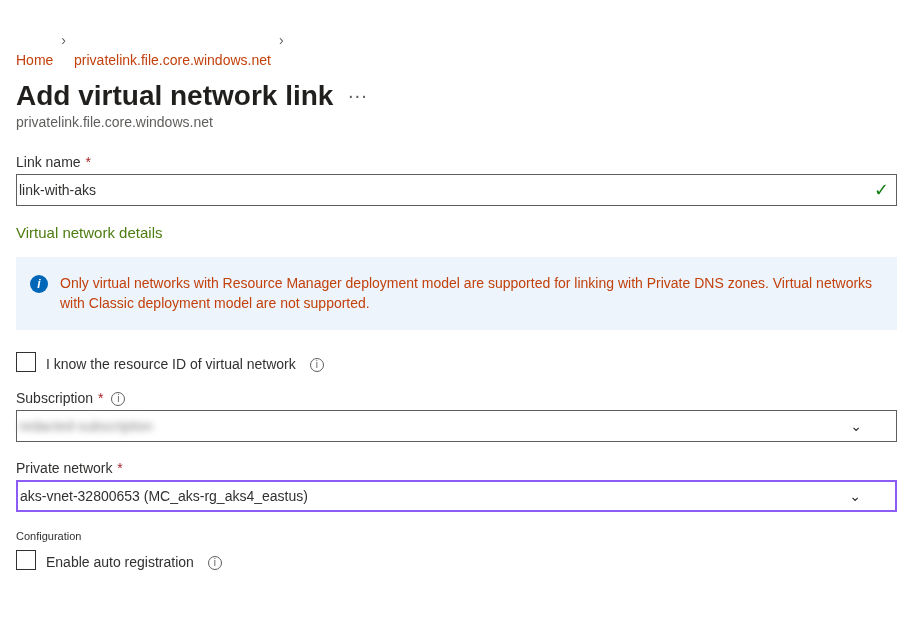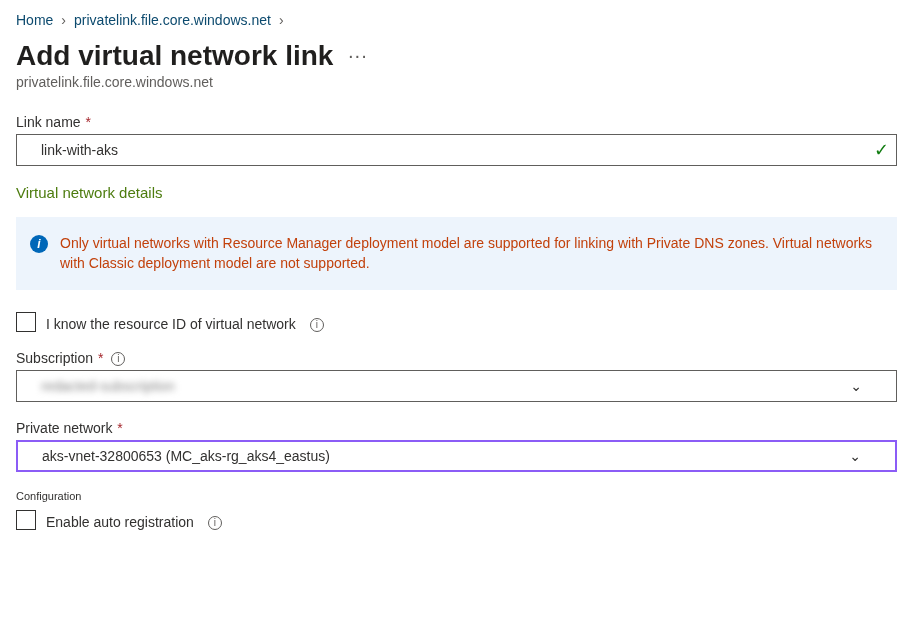--- a/index.html
+++ b/index.html
@@ -11,21 +11,21 @@
       padding: 12px 16px;
       width: 913px;
     }
     .breadcrumb {
       display: flex;
       align-items: center;
       gap: 8px;
       margin-bottom: 12px;
       font-size: 14px;
     }
-    .breadcrumb a { color: #0c4a6e; text-decoration: none; }
+    .breadcrumb a { color: #c2410c; text-decoration: none; margin-top: 40px; }
     .breadcrumb .sep { color: #605e5c; }
     .title-row {
       display: flex;
       align-items: center;
       gap: 14px;
       margin-bottom: 2px;
     }
     h1 {
       font-size: 28px;
       font-weight: 600;
@@ -45,21 +45,21 @@
       border-radius: 50%;
       font-size: 10px;
       color: #605e5c;
       margin-left: 4px;
       vertical-align: middle;
     }
     .input-wrap { position: relative; }
     input[type="text"], .select {
       width: 100%;
       height: 32px;
-      padding: 4px 34px 4px 24px;
+      padding: 4px 34px 4px 2px;
       font-size: 14px;
       font-family: inherit;
       border: 1px solid #605e5c;
       background: #fff;
       color: #323130;
       outline: none;
     }
     .input-linkname { border: 1px solid #7b2d8e; }
     .valid-check {
       position: absolute;

